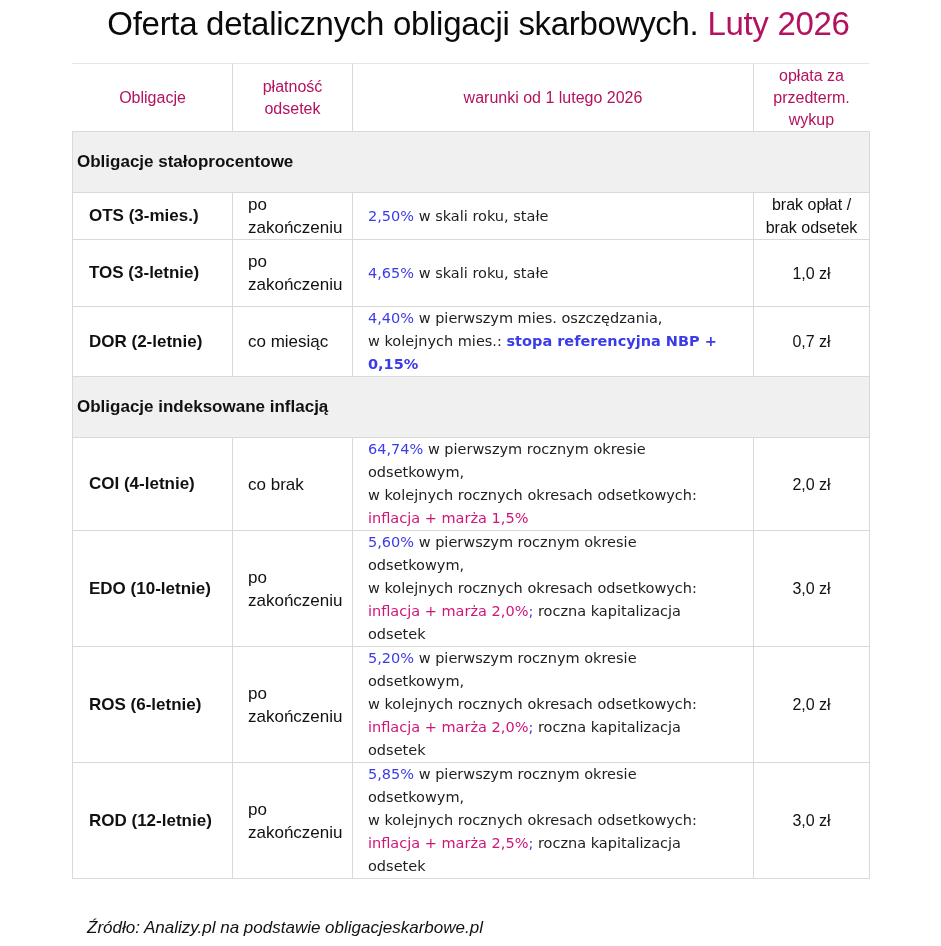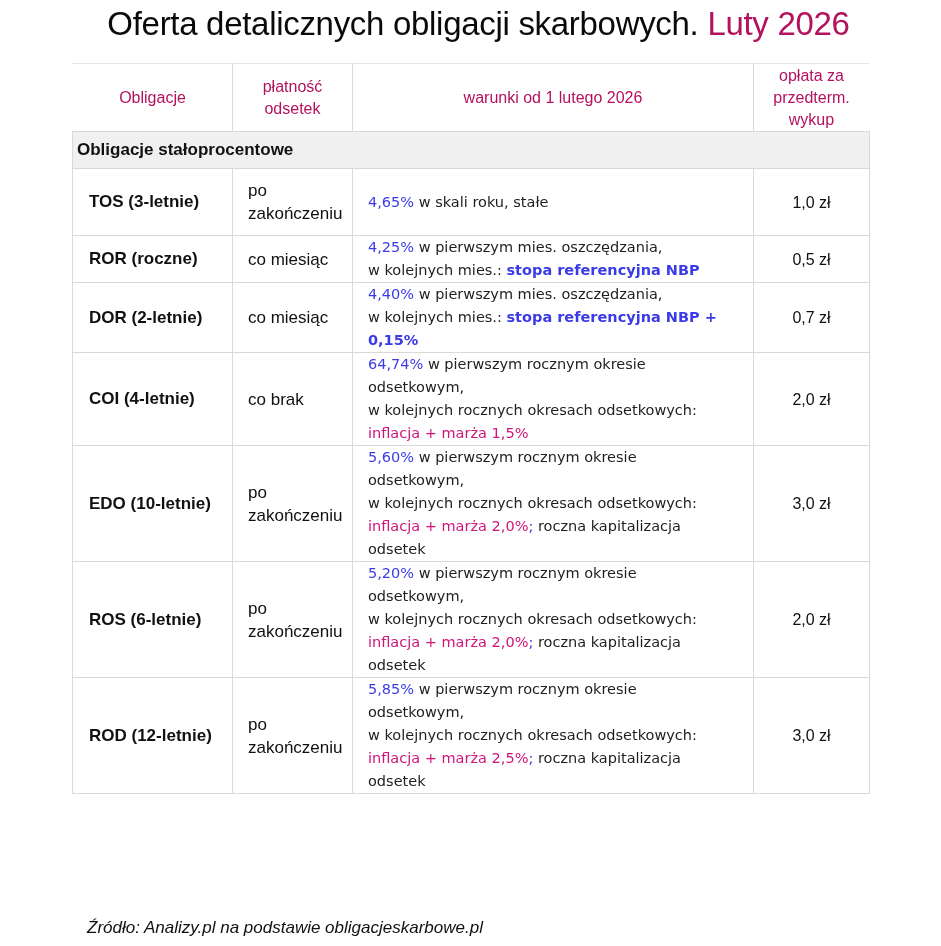--- a/index.html
+++ b/index.html
@@ -9,21 +9,21 @@
   table.bonds { position: absolute; left: 72px; top: 63px; width: 797px; border-collapse: collapse; table-layout: fixed; }
   table.bonds td, table.bonds th { border: 1px solid #d9d9d9; padding: 0; vertical-align: middle; }
   table.bonds col.c1 { width: 160px; }
   table.bonds col.c2 { width: 120px; }
   table.bonds col.c3 { width: 401px; }
   table.bonds col.c4 { width: 116px; }
   tr.head th { height: 67px; font-weight: normal; color: #b3125f; font-size: 16px; line-height: 22px; text-align: center; }
   tr.head th:first-child { border-left-color: #ffffff; }
   tr.head th:last-child { border-right-color: #ffffff; }
   tr.head th { border-top: 1px solid #e6e6e6; }
-  tr.section td { background: #f0f0f0; font-weight: bold; font-size: 17px; line-height: 22px; padding: 0 4px; height: 36px; }
+  tr.section td { background: #f0f0f0; font-weight: bold; font-size: 17px; line-height: 22px; padding: 12px 4px; height: 36px; }
   td.name { font-weight: bold; font-size: 17px; text-align: left; padding-left: 16px !important; }
   td.pay { font-size: 17px; line-height: 23px; padding-left: 15px !important; }
   td.cond { font-family: "DejaVu Sans", sans-serif; font-size: 14.5px; line-height: 23px; padding-left: 15px !important; color: #1e1e1e; }
   td.fee { font-size: 16px; line-height: 23px; text-align: center; }
   .blue { color: #3b3be8; }
   .blue-b { color: #3b3be8; font-weight: bold; }
   .pink { color: #d0157a; font-weight: normal; }
   .source { position: absolute; left: 87px; top: 918px; font-size: 17px; font-style: italic; color: #111; }
 </style>
 </head>
@@ -49,44 +49,51 @@
         </th>
     <th>warunki od 1 lutego 2026</th>
     <th>
           <div style="width:96px;margin:0 auto;">opłata za przedterm. wykup</div>
         </th>
   </tr>
 
   <tr class="section">
     <td colspan="4">Obligacje stałoprocentowe</td>
   </tr>
+  <tr style="height:46px">
+    <td class="name">OTS (3-mies.)</td>
+    <td class="pay">
+          <div style="width:100px">po zakończeniu</div>
+        </td>
+    <td class="cond"><span class="blue">2,50%</span><span> w skali roku, stałe</span></td>
+    <td class="fee">
+          <div style="width:110px;margin:0 auto;">brak opłat / brak odsetek</div>
+        </td>
+  </tr>
   <tr style="height:67px">
     <td class="name">TOS (3-letnie)</td>
     <td class="pay">
           <div style="width:100px">po zakończeniu</div>
         </td>
     <td class="cond"><span class="blue">4,65%</span><span> w skali roku, stałe</span></td>
     <td class="fee">1,0 zł</td>
   </tr>
 
-  <tr style="height:46px">
-    <td class="name">ROR (roczne)</td>
-    <td class="pay">co miesiąc</td>
-    <td class="cond"><span class="blue">4,25%</span><span> w pierwszym mies. oszczędzania,</span><br><span>w kolejnych mies.: </span><span class="blue-b">stopa referencyjna NBP</span></td>
-    <td class="fee">0,5 zł</td>
-  </tr>
   <tr style="height:70px">
     <td class="name">DOR (2-letnie)</td>
     <td class="pay">co miesiąc</td>
     <td class="cond">
           <div style="width:370px"><span class="blue">4,40%</span><span> w pierwszym mies. oszczędzania,</span><br><span>w kolejnych mies.: </span><span class="blue-b">stopa referencyjna NBP + 0,15%</span></div>
         </td>
     <td class="fee">0,7 zł</td>
   </tr>
 
+  <tr class="section">
+    <td colspan="4">Obligacje indeksowane inflacją</td>
+  </tr>
   <tr style="height:92px">
     <td class="name">COI (4-letnie)</td>
     <td class="pay">co brak</td>
     <td class="cond">
           <div style="width:300px"><span class="blue">64,74%</span><span> w pierwszym rocznym okresie odsetkowym,</span></div>
           <div><span>w kolejnych rocznych okresach odsetkowych:</span></div>
           <div><span class="pink">inflacja + marża 1,5%</span></div>
         </td>
     <td class="fee">2,0 zł</td>
   </tr>

